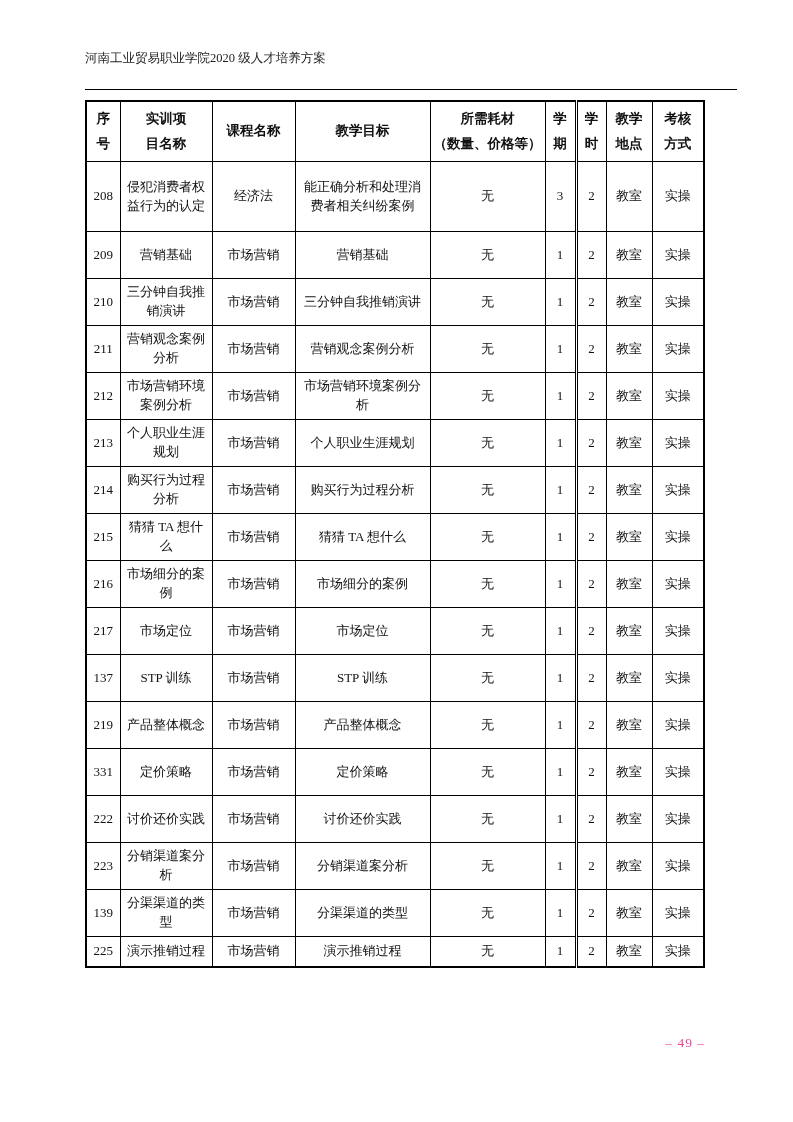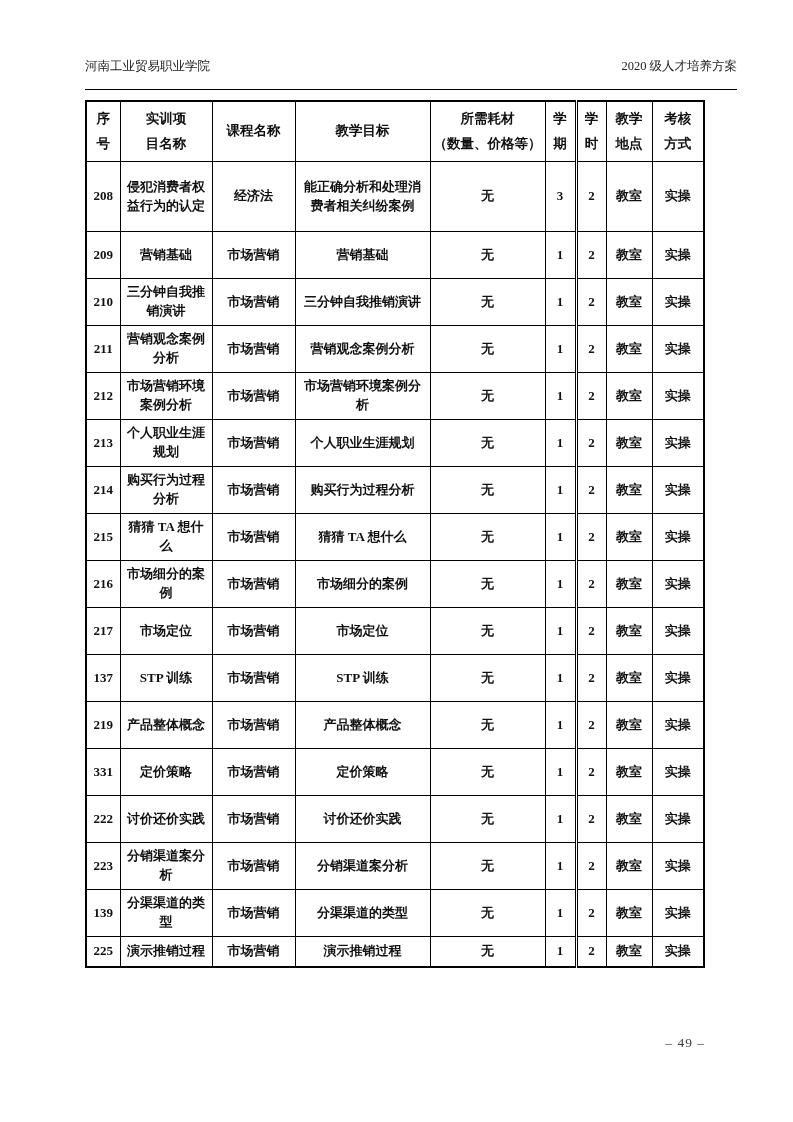--- a/index.html
+++ b/index.html
@@ -5,22 +5,22 @@
   html,body { margin:0; padding:0; background:#ffffff; }
   .page {
     position:relative;
     width:793px; height:1122px;
     background:#ffffff;
     color:#1a1a1a;
     font-family:"Liberation Serif","DejaVu Serif",serif;
     overflow:hidden;
   }
   .page-header {
-    position:absolute; left:85px; top:58px; width:652px;
-    display:flex; justify-content:space-between; align-items:flex-end;
+    position:absolute; left:85px; top:50px; width:652px;
+    display:flex; align-items:flex-end;
     font-size:12.5px; color:#222;
   }
   .header-rule {
     position:absolute; left:85px; top:89px; width:652px; height:0;
     border-top:1.5px solid #000;
   }
   table.training {
     position:absolute; left:85px; top:100px;
     width:620px;
     border-collapse:collapse; table-layout:fixed;
@@ -36,29 +36,29 @@
     word-break:break-all;
     color:#111;
   }
   table.training thead th {
     font-weight:bold;
     font-size:13.5px;
     white-space:pre-line;
     height:55px;
     line-height:1.8;
   }
-  table.training tbody tr { height:47px;font-weight:bold; }
+  table.training tbody tr { height:47px; }
   table.training tbody tr.tall { height:70px; }
   table.training tbody tr.short { height:30px; }
   
   table.training .dbl-left { border-left:3px double #000; }
   td.ta-left { text-align:left; }
   .page-footer {
     position:absolute; top:1035px; right:88px;
-    font-size:13.5px; color:#404040;
+    font-size:13.5px; color:#ec4899;
     letter-spacing:1px;
   }
 </style>
 </head>
 <body>
 
 <div class="page">
 
   <div class="page-header">
     <span>河南工业贸易职业学院</span>

